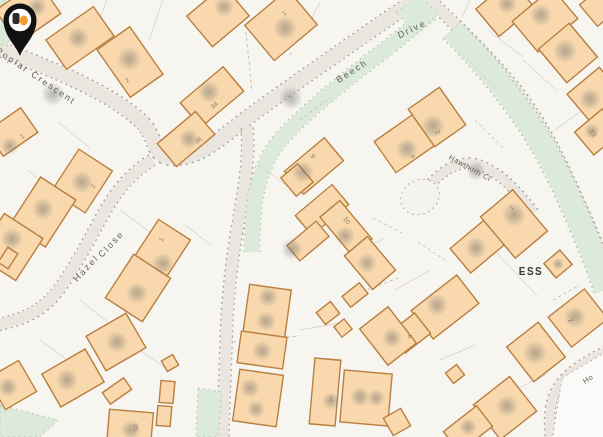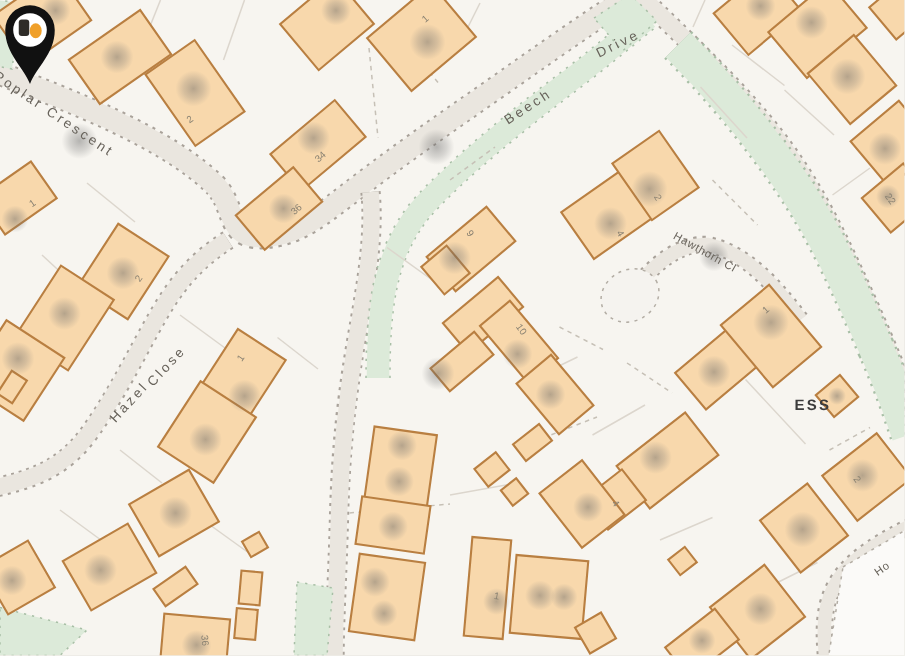--- a/index.html
+++ b/index.html
@@ -17,21 +17,21 @@
   .bl rect{fill:#f8d8ac;stroke:#b97f41;stroke-width:1.4;}
   .pl line{stroke:#dcd6cd;stroke-width:1;}
   .pd line{stroke:#c6c0b6;stroke-width:1;stroke-dasharray:3 3;}
   .white-plot{fill:#fbfaf8;stroke:#b3ada4;stroke-width:1;stroke-dasharray:2 3.5;}
   
   #label-layer{position:absolute;left:0;top:0;width:100%;height:100%;pointer-events:none;}
   .lbl{position:absolute;white-space:nowrap;transform-origin:center;}
   .street-lbl{color:#67625a;font-size:9px;letter-spacing:2px;}
   .street-sm{font-size:7.5px;letter-spacing:0.5px;}
   .num-lbl{color:#8a8272;font-size:6.5px;letter-spacing:0;}
-  .ess-lbl{color:#3c3c3c;font-size:10px;font-weight:600;letter-spacing:1.5px;margin-left:11px;}
+  .ess-lbl{color:#3c3c3c;font-size:10px;font-weight:600;letter-spacing:1.5px;}
   .pin{position:absolute;left:298px;top:186px;width:40px;height:60px;cursor:pointer;}
 </style>
 </head>
 <body>
 
 <div class="map-viewport">
 
 <svg width="603" height="437" viewBox="0 0 603 437">
   <defs>
     <radialGradient id="tg">

